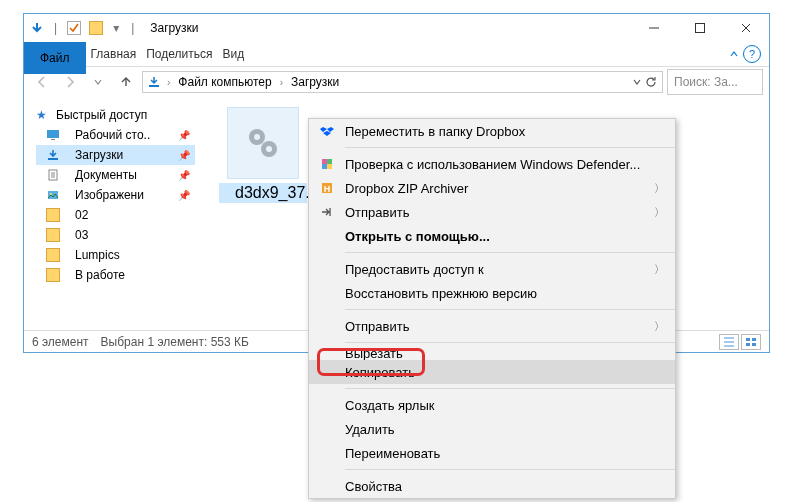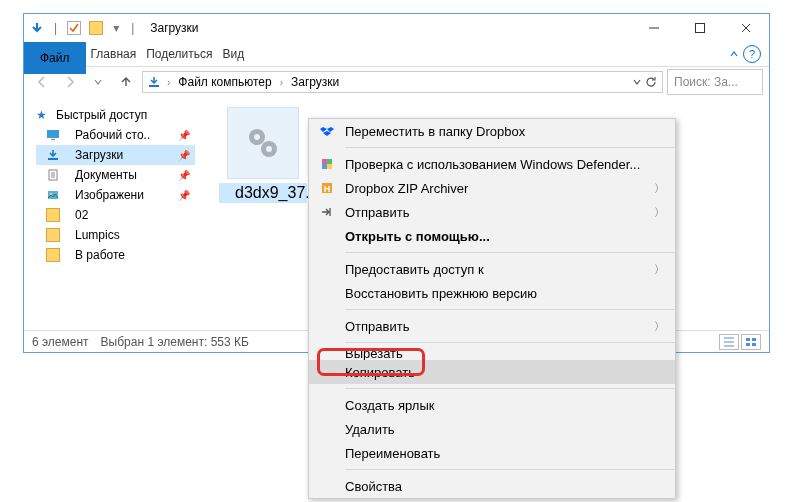--- a/index.html
+++ b/index.html
@@ -225,20 +225,24 @@
             </span>
             <span>Изображени</span>
             <span class="pin">📌</span>
           </div>
           <div class="side-item side-indent-1">
             <span class="side-icon folder-y"></span>
             <span>02</span>
           </div>
           <div class="side-item side-indent-1">
             <span class="side-icon folder-y"></span>
+            <span>03</span>
+          </div>
+          <div class="side-item side-indent-1">
+            <span class="side-icon folder-y"></span>
             <span>Lumpics</span>
           </div>
           <div class="side-item side-indent-1">
             <span class="side-icon folder-y"></span>
             <span>В работе</span>
           </div>
         </div>
     </div>
 
     <div class="content">

